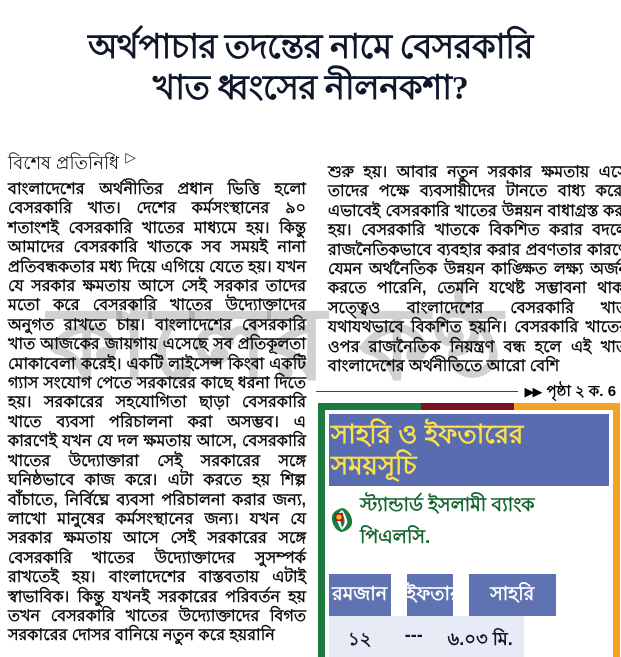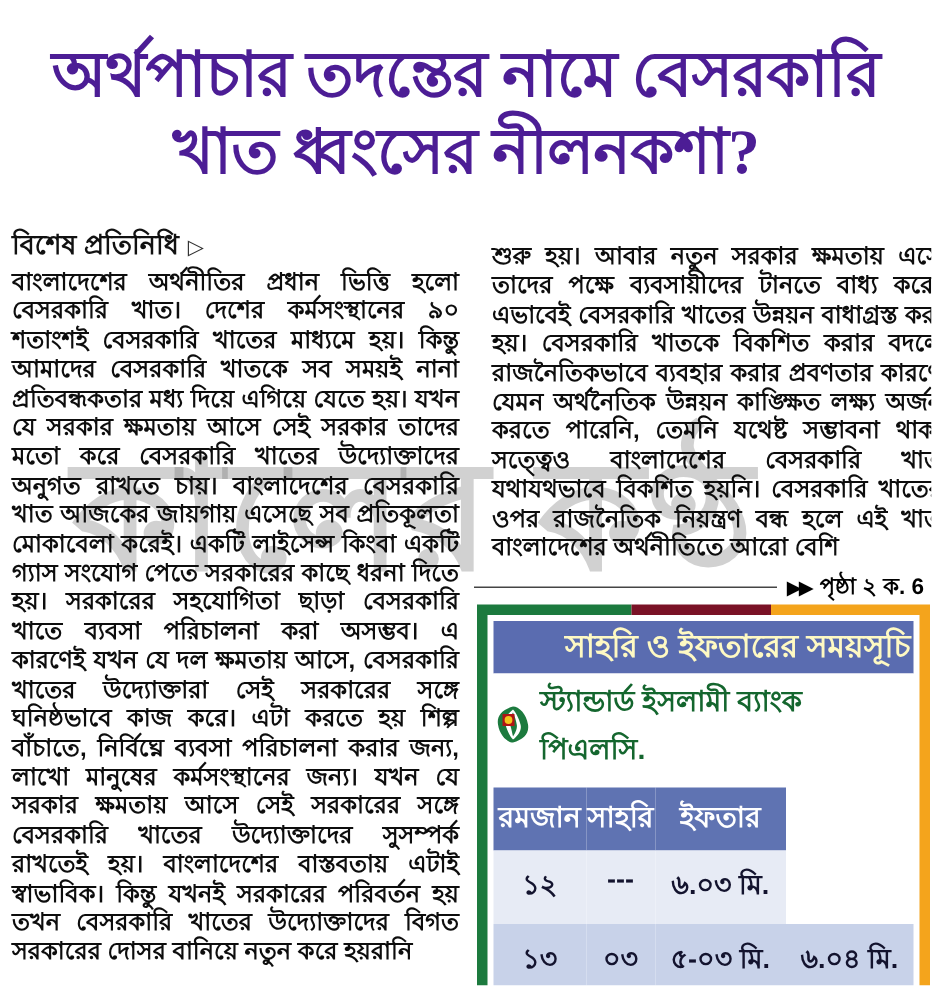--- a/index.html
+++ b/index.html
@@ -5,28 +5,28 @@
   * { margin:0; padding:0; box-sizing:border-box; }
   html,body { background:#ffffff; }
   body { font-family:"Liberation Sans","DejaVu Sans",sans-serif; }
   .page {
     position:relative; width:621px; height:657px; background:#ffffff;
     overflow:hidden; margin:0 auto;
   }
   
   .headline {
     position:absolute; top:26px; left:0; width:621px;
-    text-align:center; font-weight:700; color:#4c1d95;
-    font-size:42px; line-height:1.22; letter-spacing:-0.5px;
+    text-align:center; font-weight:700; color:#0f172a;
+    font-size:34px; line-height:1.22; letter-spacing:-0.5px;
     font-family:"Liberation Serif","DejaVu Serif",serif;
   }
   
   .byline {
-    position:absolute; top:149px; left:8px; font-size:18px; font-weight:700;
-    color:#111; display:flex; align-items:center; gap:6px;
+    position:absolute; top:149px; left:8px; font-size:18px; font-weight:400;
+    color:#111; display:flex; gap:6px;
   }
   .byline .tri { font-size:14px; color:#333; }
   
   .watermark {
     position:absolute; top:272px; left:48px; width:570px;
     font-size:102px; font-weight:700; color:rgba(90,90,90,0.28);
     white-space:nowrap; z-index:0; letter-spacing:2px; line-height:1;
     pointer-events:none;
     margin-top:21px;
   }
@@ -51,29 +51,29 @@
   }
   .stripe { display:flex; height:7px; }
   .stripe .seg-green  { background:#1c7a3e; width:34%; }
   .stripe .seg-maroon { background:#7a1226; width:31%; }
   .stripe .seg-orange { background:#f4a41c; width:35%; }
   .sched-body {
     border-left:7px solid #1c7a3e; border-right:7px solid #f4a41c;
     background:#ffffff; padding:4px 4px;
   }
   .sched-title {
-    background:#5a6cb0; color:#fef9c3; text-align:right;
-    font-size:21px; font-weight:700; padding:5px 2px; line-height:1.2;
+    background:#5a6cb0; color:#fde047; text-align:left;
+    font-size:26px; font-weight:700; padding:5px 2px; line-height:1.2;
   }
   .bank-row {
     display:flex; align-items:center; justify-content:flex-start; gap:5px;
     padding:4px 0 3px 0; background:#ffffff;
   }
   .bank-name { color:#14662e; font-size:19px; font-weight:700; }
-  .grid-head { display:grid; grid-template-columns:22% 16.5% 31% 30.5%; gap:0; margin-top:5px; }
+  .grid-head { display:grid; grid-template-columns:22% 16.5% 31% 30.5%; gap:16px; margin-top:17px; }
   .grid-head .hc {
     background:#5f73b2; color:#ffffff; font-weight:700; font-size:19px;
     text-align:center; padding:5px 0;
   }
   .grid-row { display:grid; grid-template-columns:22% 16.5% 31% 30.5%; gap:0; margin-top:0; }
   .grid-row .dc {
     color:#13132e; font-size:18px; font-weight:700; text-align:center;
     padding:9px 0;
   }
   .row-light .dc  { background:#e7ebf5; }
@@ -120,22 +120,22 @@
             <path d="M13 3 C9 6 7 10 8 13 C9 17 11 21 13 23 C17 20 19 16 18 13 C17 9 15 5 13 3 Z" fill="#ffffff"></path>
             <path d="M13 5 C11 8 10 11 11 13 C12 16 12.5 19 13 21 C15 18 16 15 15.5 13 C15 10 14 7 13 5 Z" fill="#1c7a3e"></path>
             <rect x="6" y="6" width="8" height="8" fill="#b01515"></rect>
             <circle cx="10" cy="10" r="2.6" fill="#f4c51c"></circle>
           </svg>
         </span>
         <span class="bank-name">স্ট্যান্ডার্ড ইসলামী ব্যাংক পিএলসি.</span>
       </div>
       <div class="grid-head">
         <div class="hc">রমজান</div>
+        <div class="hc">ইফতার</div>
         <div class="hc">সাহরি</div>
-        <div class="hc">ইফতার</div>
       </div>
       <div class="grid-row row-light">
         <div class="dc">১২</div>
         <div class="dc">---</div>
         <div class="dc">৬.০৩ মি.</div>
       </div>
       <div class="grid-row row-shaded">
         <div class="dc">১৩</div>
         <div class="dc">০৩</div>
         <div class="dc">৫-০৩ মি.</div>

